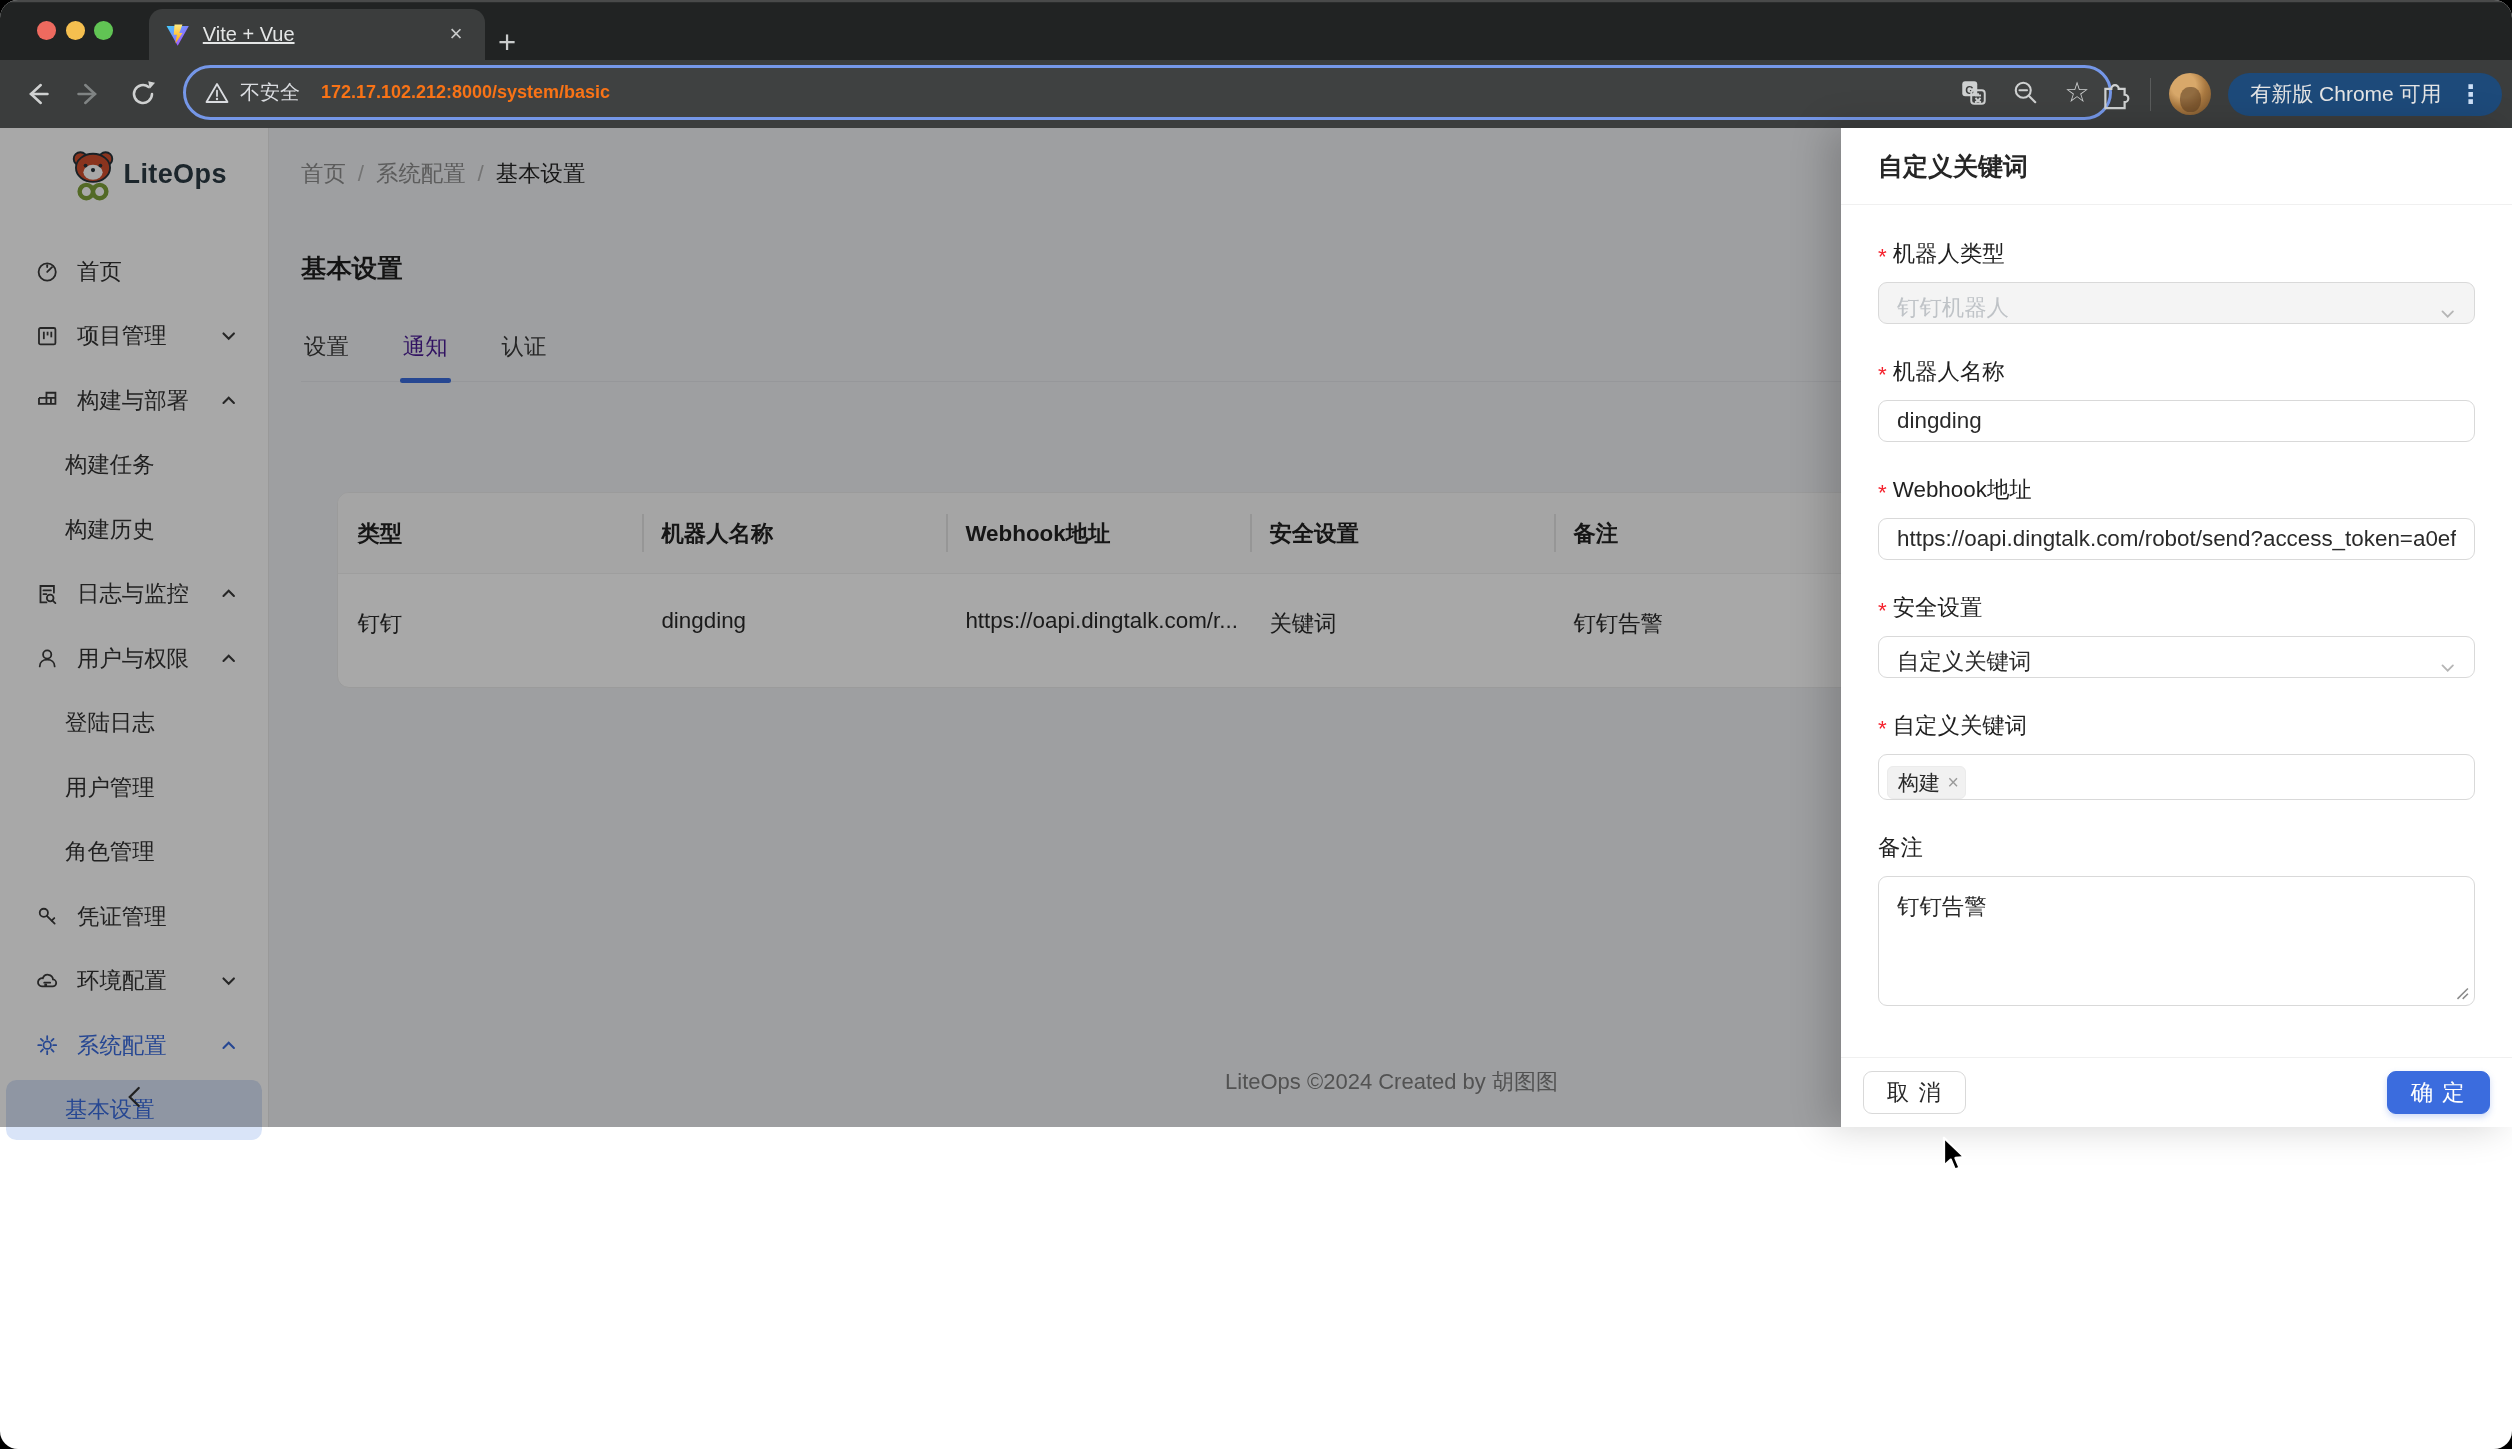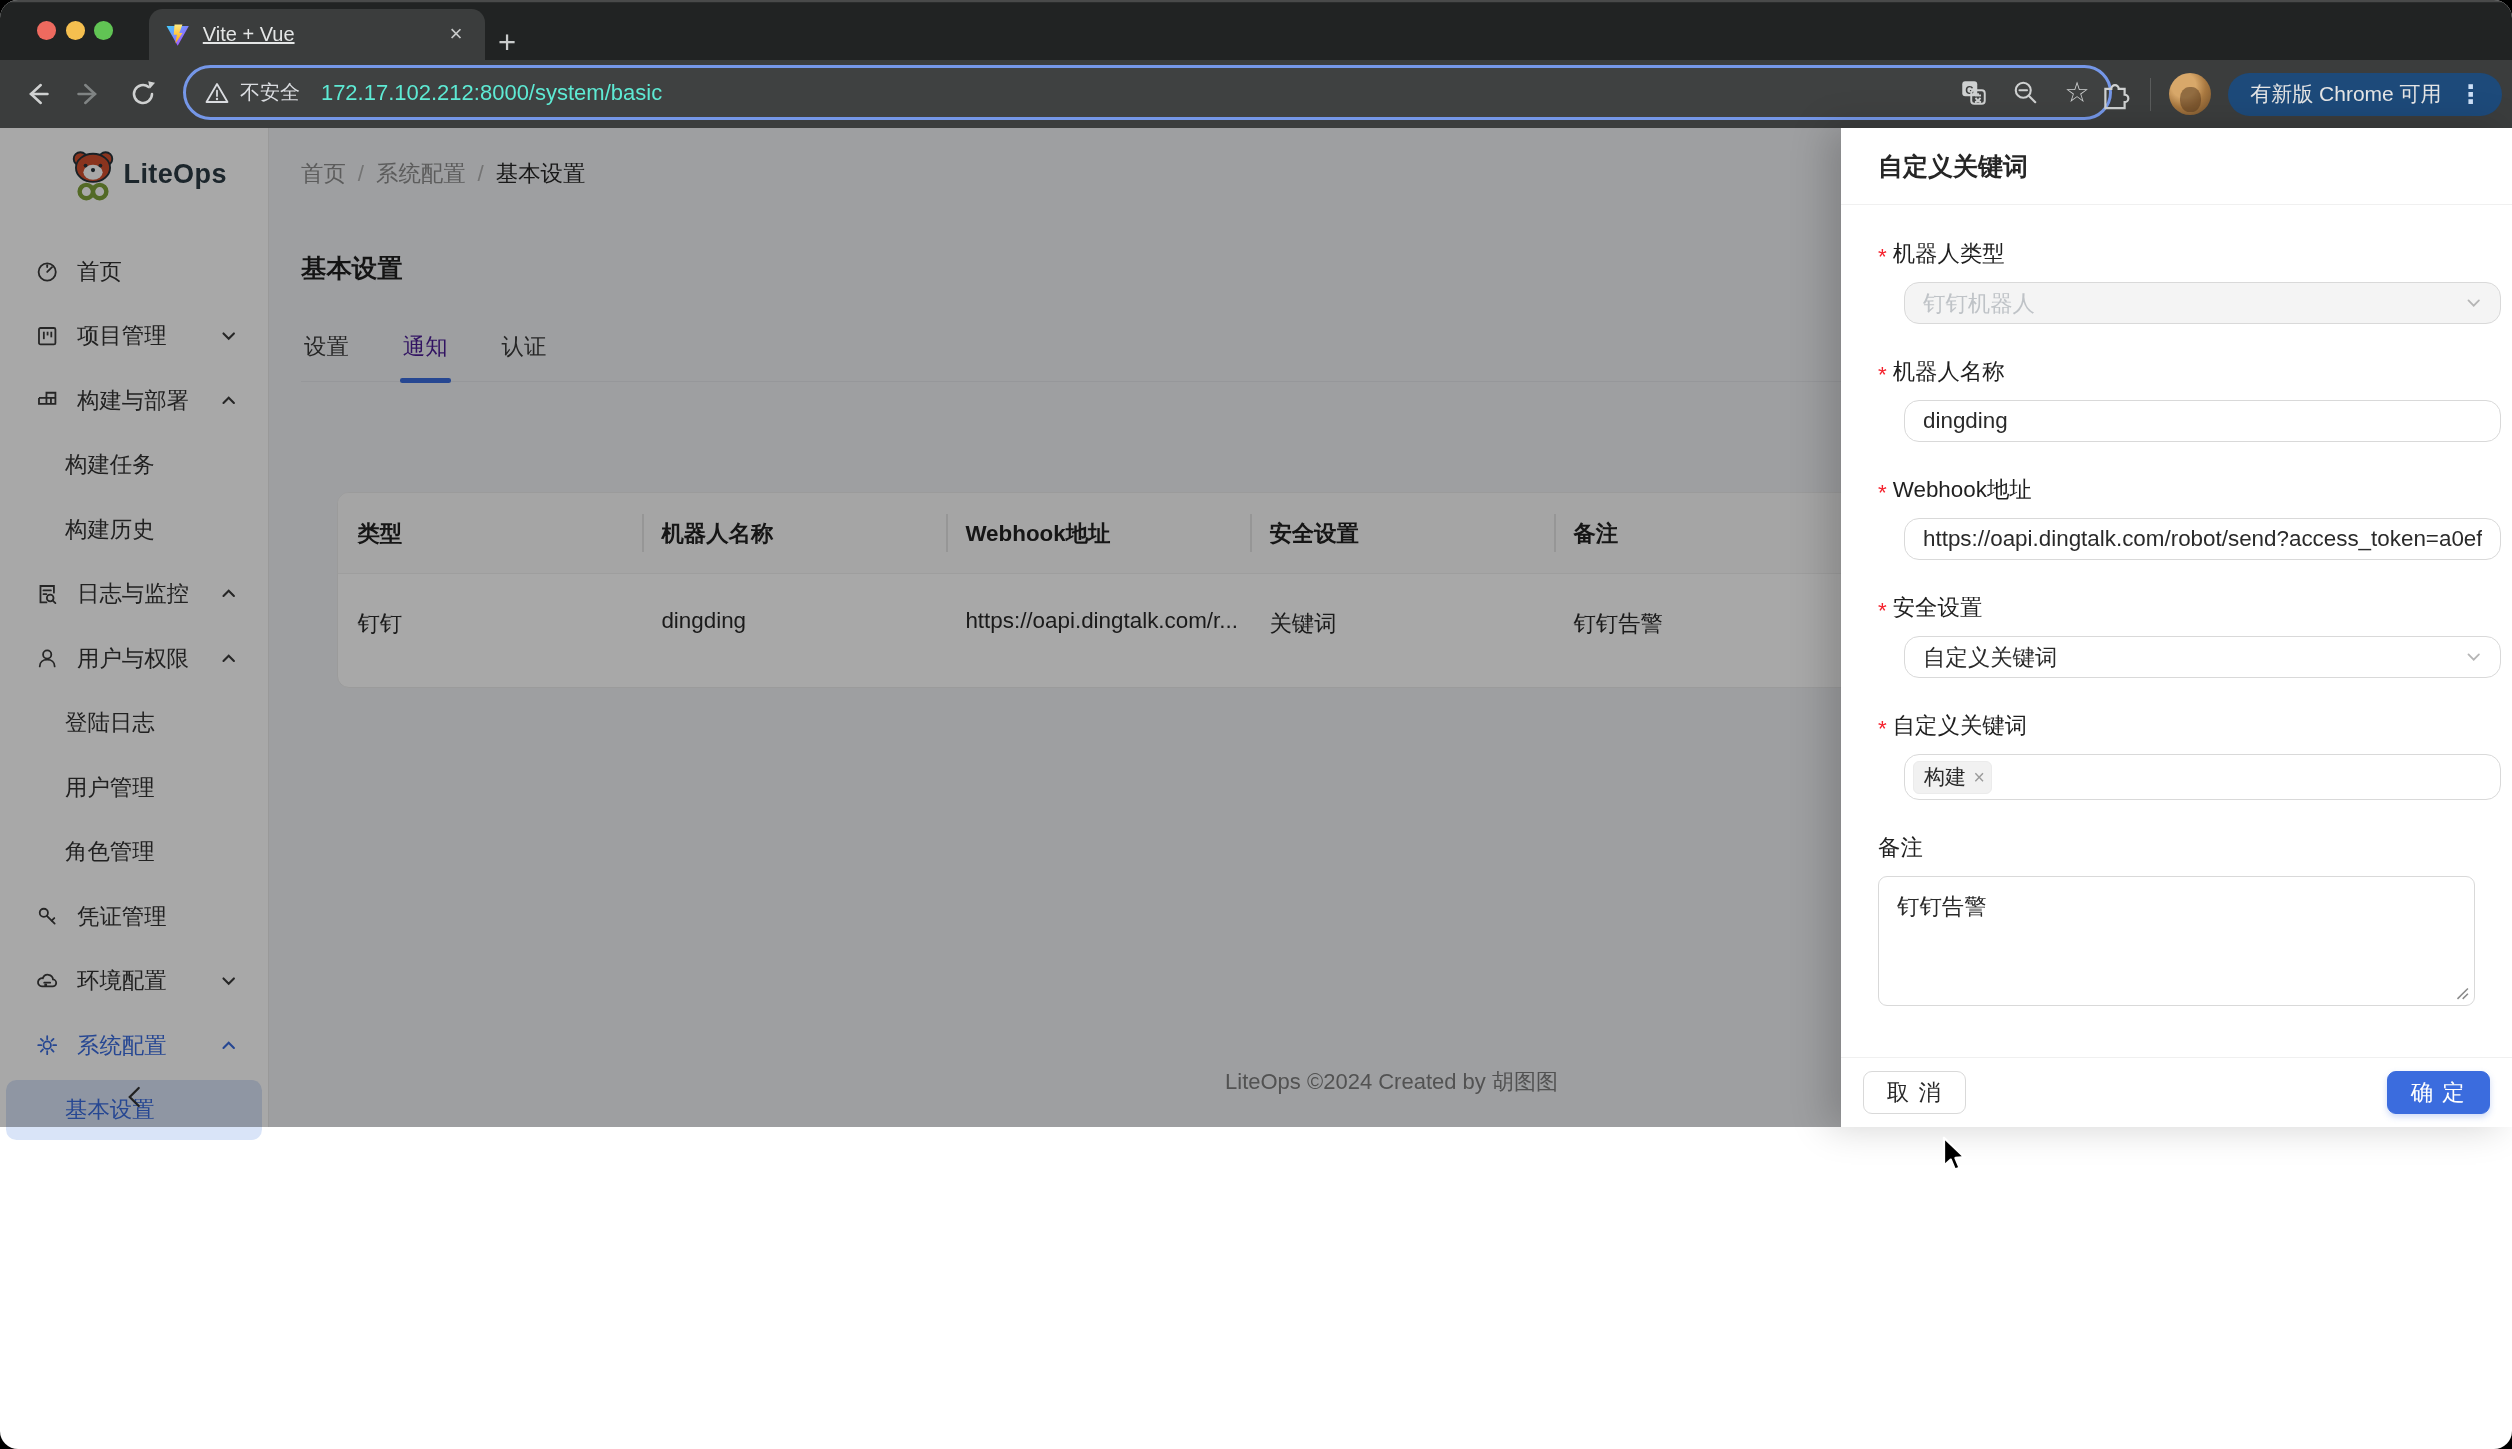--- a/index.html
+++ b/index.html
@@ -16,21 +16,21 @@
          border-radius:13.5px 13.5px 0 0; display:flex; align-items:center; padding:0 16.4px; gap:12px; }
   .tab-title { color:#e4e6e6; font-size:20px; flex:1; white-space:nowrap;text-decoration:underline; }
   .tab-close { color:#c9cbcb; font-size:22.4px; line-height:1; padding:1.5px 6px; border-radius:6px; }
   .newtab { position:absolute; left:498px; top:27px; color:#c9cbcb; font-size:31px; font-weight:300; line-height:1; }
   .toolbar { position:absolute; left:0; top:60px; width:2512px; height:76px; background:#3b3d3d;
              border-bottom:1.5px solid #2a2c2c; }
   .navbtn { position:absolute; top:0; height:68px; display:flex; align-items:center; justify-content:center; width:46px; }
   .omnibox { position:absolute; left:183px; top:5.2px; width:1929px; height:55px; background:#3f4141;
              border:3.7px solid #7597e8; border-radius:30px; display:flex; align-items:center; padding:0 19.4px; gap:10.5px; }
   .omni-sec { color:#dadce0; font-size:20px; white-space:nowrap; }
-  .omni-url { color:#5eead4; font-size:22px; white-space:nowrap; flex:1; margin-left:10.5px; }
+  .omni-url { color:#f97316; font-size:18px; white-space:nowrap; flex:1; margin-left:10.5px;font-weight:bold; }
   .omni-icons { display:flex; align-items:center; gap:25.4px; }
   .ext-area { position:absolute; right:0; top:0; height:68px; display:flex; align-items:center; }
   .vsep { width:1.5px; height:33px; background:#5a5c5c; margin:0 18px; }
   .avatar { width:42px; height:42px; border-radius:50%;
             background:radial-gradient(circle at 35% 30%, #d8a86a 0 30%, #a87840 55%, #6b4a28 100%);
             position:relative; overflow:hidden; }
   .avatar::after{ content:""; position:absolute; left:10.5px; top:13.5px; width:21px; height:25.4px; border-radius:45%;
             background:#5a3c20; opacity:.55; }
   .update-pill { height:43px; background:#1d4a7a; border-radius:22px; display:flex; align-items:center;
                  padding:0 13.5px 0 22.4px; margin:0 10.5px 0 16.4px; gap:12px; }
@@ -79,22 +79,22 @@
 
   
   .drawer { position:absolute; right:0; top:0; width:671px; height:100%; background:#fff;
             box-shadow:-13.5px 0 36px rgba(0,0,0,.18); }
   .drawer-header { height:77px; display:flex; align-items:center; padding:0 37px; border-bottom:1.5px solid #f0f0f0; }
   .drawer-title { font-size:25px; font-weight:600; color:#262626; }
   .drawer-body { padding:35px 37px 0 37px; }
   .fgroup { margin-bottom:34px; }
   .flabel { display:flex; align-items:center; font-size:22.4px; color:#1f1f1f; height:27px; margin-bottom:15px; }
   .req { color:#f5222d; margin-right:6px; font-size:22.4px; transform:translateY(3px); }
-  .control { width:100%; height:42px; border:1.5px solid #d9d9d9; border-radius:15px; background:#fff;
-             display:flex; align-items:center; padding:0 18px; font-size:22.4px; color:#2a2a2a; position:relative;margin-left:26px; }
+  .control { width:100%; height:42px; border:1.5px solid #d9d9d9; border-radius:9px; background:#fff;
+             display:flex; align-items:flex-end; padding:0 18px; font-size:22.4px; color:#2a2a2a; position:relative; }
   .control.disabled { background:#f4f4f4; color:#bfc3c7; }
   .control .chev { position:absolute; right:16.4px; width:19.4px; height:19.4px; color:#b5b5b5; }
   input.control { display:block; padding:0 18px; outline:none; white-space:nowrap; }
   .tagbox { height:46px; padding:0 7.5px; }
   .tag { display:flex; align-items:center; gap:7.5px; background:#f1f1f1; border:1.5px solid #ebebeb; border-radius:6px;
          height:33px; padding:0 6px 0 10.5px; font-size:21px; color:#2a2a2a; }
   .tag .x { color:#9a9a9a; font-size:19.4px; }
   .txtarea { width:100%; height:130px; border:1.5px solid #d9d9d9; border-radius:9px; padding:13.5px 18px;
              font-size:22.4px; color:#2a2a2a; position:relative; }
   .resize-h { position:absolute; right:4.5px; bottom:4.5px; width:16.4px; height:16.4px; color:#8a8a8a; }

